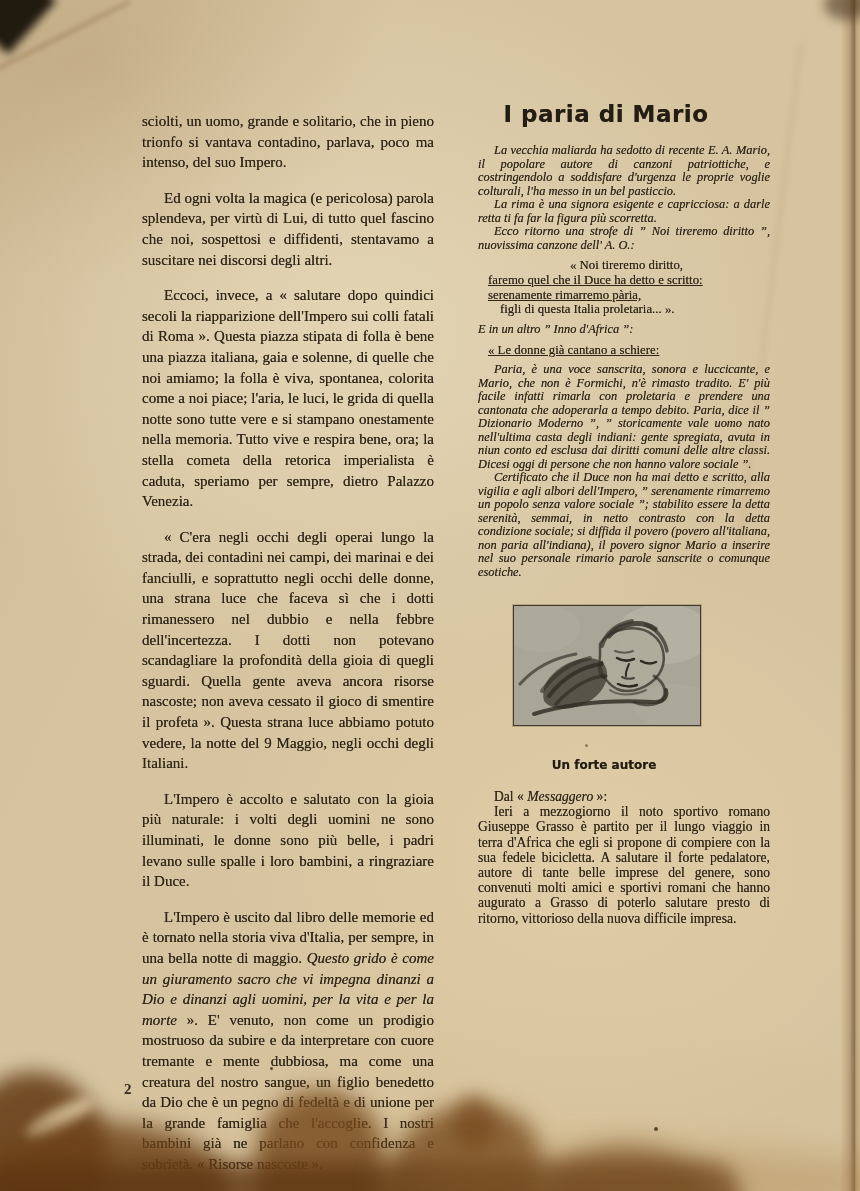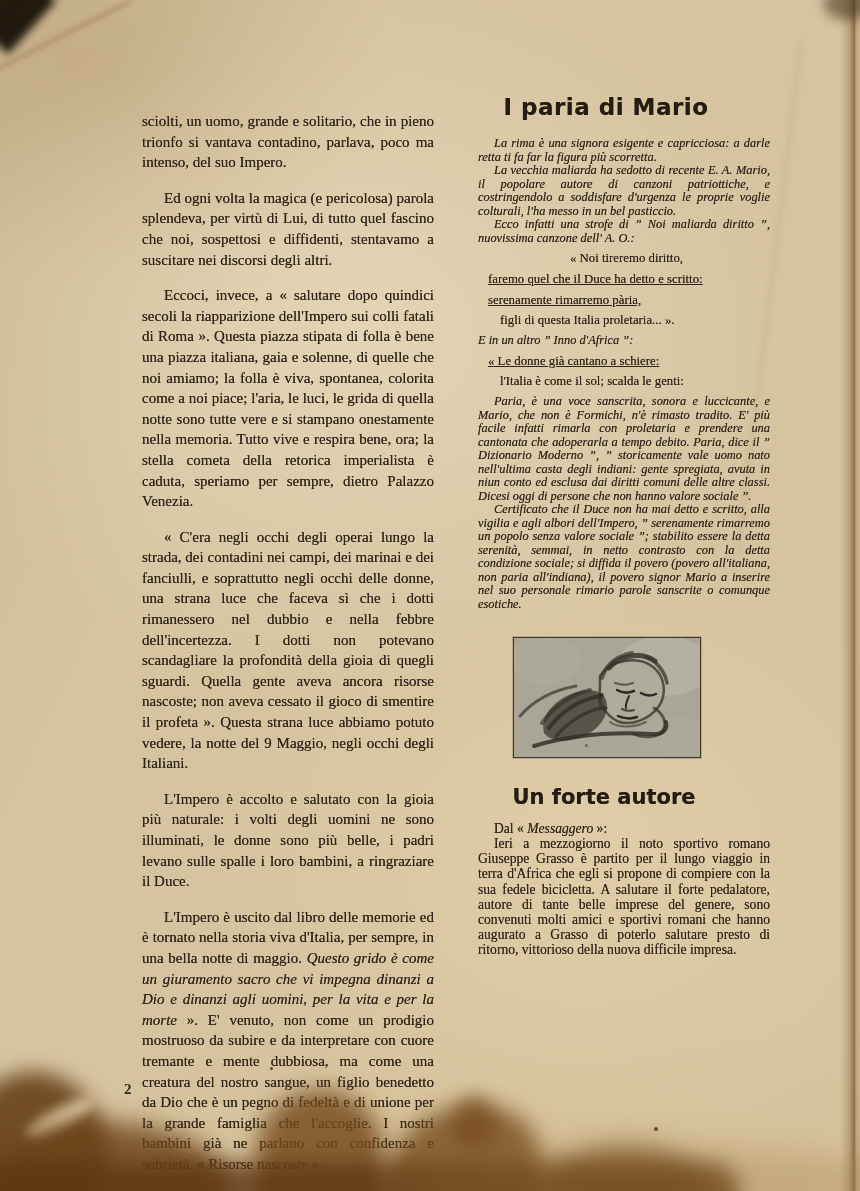--- a/index.html
+++ b/index.html
@@ -23,46 +23,46 @@
     text-shadow:0 0 .5px rgba(46,37,24,.8);
   }
   .col-left p{margin:15px;text-indent:22px;}
   .col-left p.no-indent{text-indent:0;}
   .signature{
     margin-top:15px;text-align:right;text-indent:0;
     font-variant:small-caps;letter-spacing:2px;font-size:17px;
     padding-right:2px;
   }
   .col-right{
-    position:absolute;left:478px;top:94px;width:292px;
+    position:absolute;left:478px;top:101px;width:292px;
     font-size:12.4px;line-height:13.5px;text-align:justify;
     text-shadow:0 0 .4px rgba(46,37,24,.7);
   }
   .article-title{
     font-family:"DejaVu Sans", sans-serif;font-weight:bold;
     font-size:23px;line-height:26px;letter-spacing:.5px;
     text-align:center;padding-right:36px;margin:0 0 17px 0;
     color:#241d12;
   }
   .col-right p{margin:0;}
   .col-right p.lead, .col-right p.bodyp{font-style:italic;text-indent:16px;}
   .verse{margin:6px 0;font-style:normal;font-size:12.8px;line-height:14.8px;text-align:left;}
-  .verse-line{white-space:nowrap;margin-top:6px;}
+  .verse-line{white-space:nowrap;}
   .ind-first{padding-left:92px;}
   .ind-a{padding-left:10px;text-decoration:underline;}
   .ind-b{padding-left:22px;}
   .interlude{font-style:italic;margin:5px 0 6px 0;text-align:left;}
   .illustration{
     margin:26px 0 0 35px;width:186px;height:119px;
     border:1px solid #41392c;box-shadow:0 0 0 1px rgba(120,104,80,.35);
     background:#a9a597;
   }
   .second-heading{
     font-family:"DejaVu Sans", sans-serif;font-weight:bold;
-    font-size:21px;text-align:center;padding-right:40px;
+    font-size:12px;text-align:center;padding-right:40px;
     margin:33px 0 16px 0;color:#241d12;font-style:normal;
   }
   .source-line{font-size:13.6px;line-height:15.2px;text-indent:16px;font-style:normal;text-align:left;}
   .source-line em{font-style:italic;}
   .bodyp2{
     font-size:13.6px;line-height:15.2px;text-indent:16px;
     font-style:normal;text-align:justify;margin-top:1px;
   }
   .page-number{
     position:absolute;left:124px;top:1081px;font-size:15px;font-weight:bold;
@@ -110,36 +110,35 @@
     <p>Eccoci, invece, a « salutare dopo quindici secoli la riapparizione dell'Impero sui colli fatali di Roma ». Questa piazza stipata di folla è bene una piazza italiana, gaia e solenne, di quelle che noi amiamo; la folla è viva, spontanea, colorita come a noi piace; l'aria, le luci, le grida di quella notte sono tutte vere e si stampano onestamente nella memoria. Tutto vive e respira bene, ora; la stella cometa della retorica imperialista è caduta, speriamo per sempre, dietro Palazzo Venezia.</p>
     <p>« C'era negli occhi degli operai lungo la strada, dei contadini nei campi, dei marinai e dei fanciulli, e soprattutto negli occhi delle donne, una strana luce che faceva sì che i dotti rimanessero nel dubbio e nella febbre dell'incertezza. I dotti non potevano scandagliare la profondità della gioia di quegli sguardi. Quella gente aveva ancora risorse nascoste; non aveva cessato il gioco di smentire il profeta ». Questa strana luce abbiamo potuto vedere, la notte del 9 Maggio, negli occhi degli Italiani.</p>
     <p>L'Impero è accolto e salutato con la gioia più naturale: i volti degli uomini ne sono illuminati, le donne sono più belle, i padri levano sulle spalle i loro bambini, a ringraziare il Duce.</p>
     <p><span>L'Impero è uscito dal libro delle memorie ed è tornato nella storia viva d'Italia, per sempre, in una bella notte di maggio. </span><em>Questo grido è come un giuramento sacro che vi impegna dinanzi a Dio e dinanzi agli uomini, per la vita e per la morte </em><span>». E' venuto, non come un prodigio mostruoso da subire e da interpretare con cuore tremante e mente dubbiosa, ma come una creatura del nostro sangue, un figlio benedetto da Dio che è un pegno di fedeltà e di unione per la grande famiglia che l'accoglie. I nostri bambini già ne parlano con confidenza e sobrietà. « Risorse nascoste ».</span></p>
     <p class="signature">Giorgio Vecchietti</p>
   </div>
 
   <div class="col-right">
     <h1 class="article-title">I paria di Mario</h1>
 
+    <p class="lead">La vecchia maliarda ha sedotto di recente E. A. Mario, il popolare autore di canzoni patriottiche, e costringendolo a soddisfare d'urgenza le proprie voglie colturali, l'ha messo in un bel pasticcio.</p>
     <p class="lead">La rima è una signora esigente e capricciosa: a darle retta ti fa far la figura più scorretta.</p>
-    <p class="lead">La vecchia maliarda ha sedotto di recente E. A. Mario, il popolare autore di canzoni patriottiche, e costringendolo a soddisfare d'urgenza le proprie voglie colturali, l'ha messo in un bel pasticcio.</p>
-    <p class="lead">Ecco infatti una strofe di ” Noi maliarda diritto ”, nuovissima canzone dell' A. O.:</p>
+    <p class="lead">Ecco ritorno una strofe di ” Noi tireremo diritto ”, nuovissima canzone dell' A. O.:</p>
 
     <div class="verse">
       <div class="verse-line ind-first">« Noi tireremo diritto,</div>
       <div class="verse-line ind-a">faremo quel che il Duce ha detto e scritto:</div>
       <div class="verse-line ind-a">serenamente rimarremo pària,</div>
       <div class="verse-line ind-b">figli di questa Italia proletaria... ».</div>
     </div>
 
     <p class="interlude">E in un altro ” Inno d'Africa ”:</p>
 
     <div class="verse">
       <div class="verse-line ind-a">« Le donne già cantano a schiere:</div>
-      <div class="verse-line ind-b">l'Italia è come il sol; scalda le genti:</div>
     </div>
 
     <p class="bodyp">Paria, è una voce sanscrita, sonora e luccicante, e Mario, che non è Formichi, n'è rimasto tradito. E' più facile infatti rimarla con proletaria e prendere una cantonata che adoperarla a tempo debito. Paria, dice il ” Dizionario Moderno ”, ” storicamente vale uomo nato nell'ultima casta degli indiani: gente spregiata, avuta in niun conto ed esclusa dai diritti comuni delle altre classi. Dicesi oggi di persone che non hanno valore sociale ”.</p>
     <p class="bodyp">Certificato che il Duce non ha mai detto e scritto, alla vigilia e agli albori dell'Impero, ” serenamente rimarremo un popolo senza valore sociale ”; stabilito essere la detta serenità, semmai, in netto contrasto con la detta condizione sociale; si diffida il povero (povero all'italiana, non paria all'indiana), il povero signor Mario a inserire nel suo personale rimario parole sanscrite o comunque esotiche.</p>
 
     <div class="illustration">
       <svg width="186" height="119" viewBox="0 0 186 119" xmlns="http://www.w3.org/2000/svg">
         <rect width="186" height="119" fill="#a9a597"></rect>
         <ellipse cx="150" cy="28" rx="48" ry="30" fill="#bab6a7" opacity=".65"></ellipse>
         <ellipse cx="28" cy="22" rx="38" ry="24" fill="#b3af9f" opacity=".55"></ellipse>

